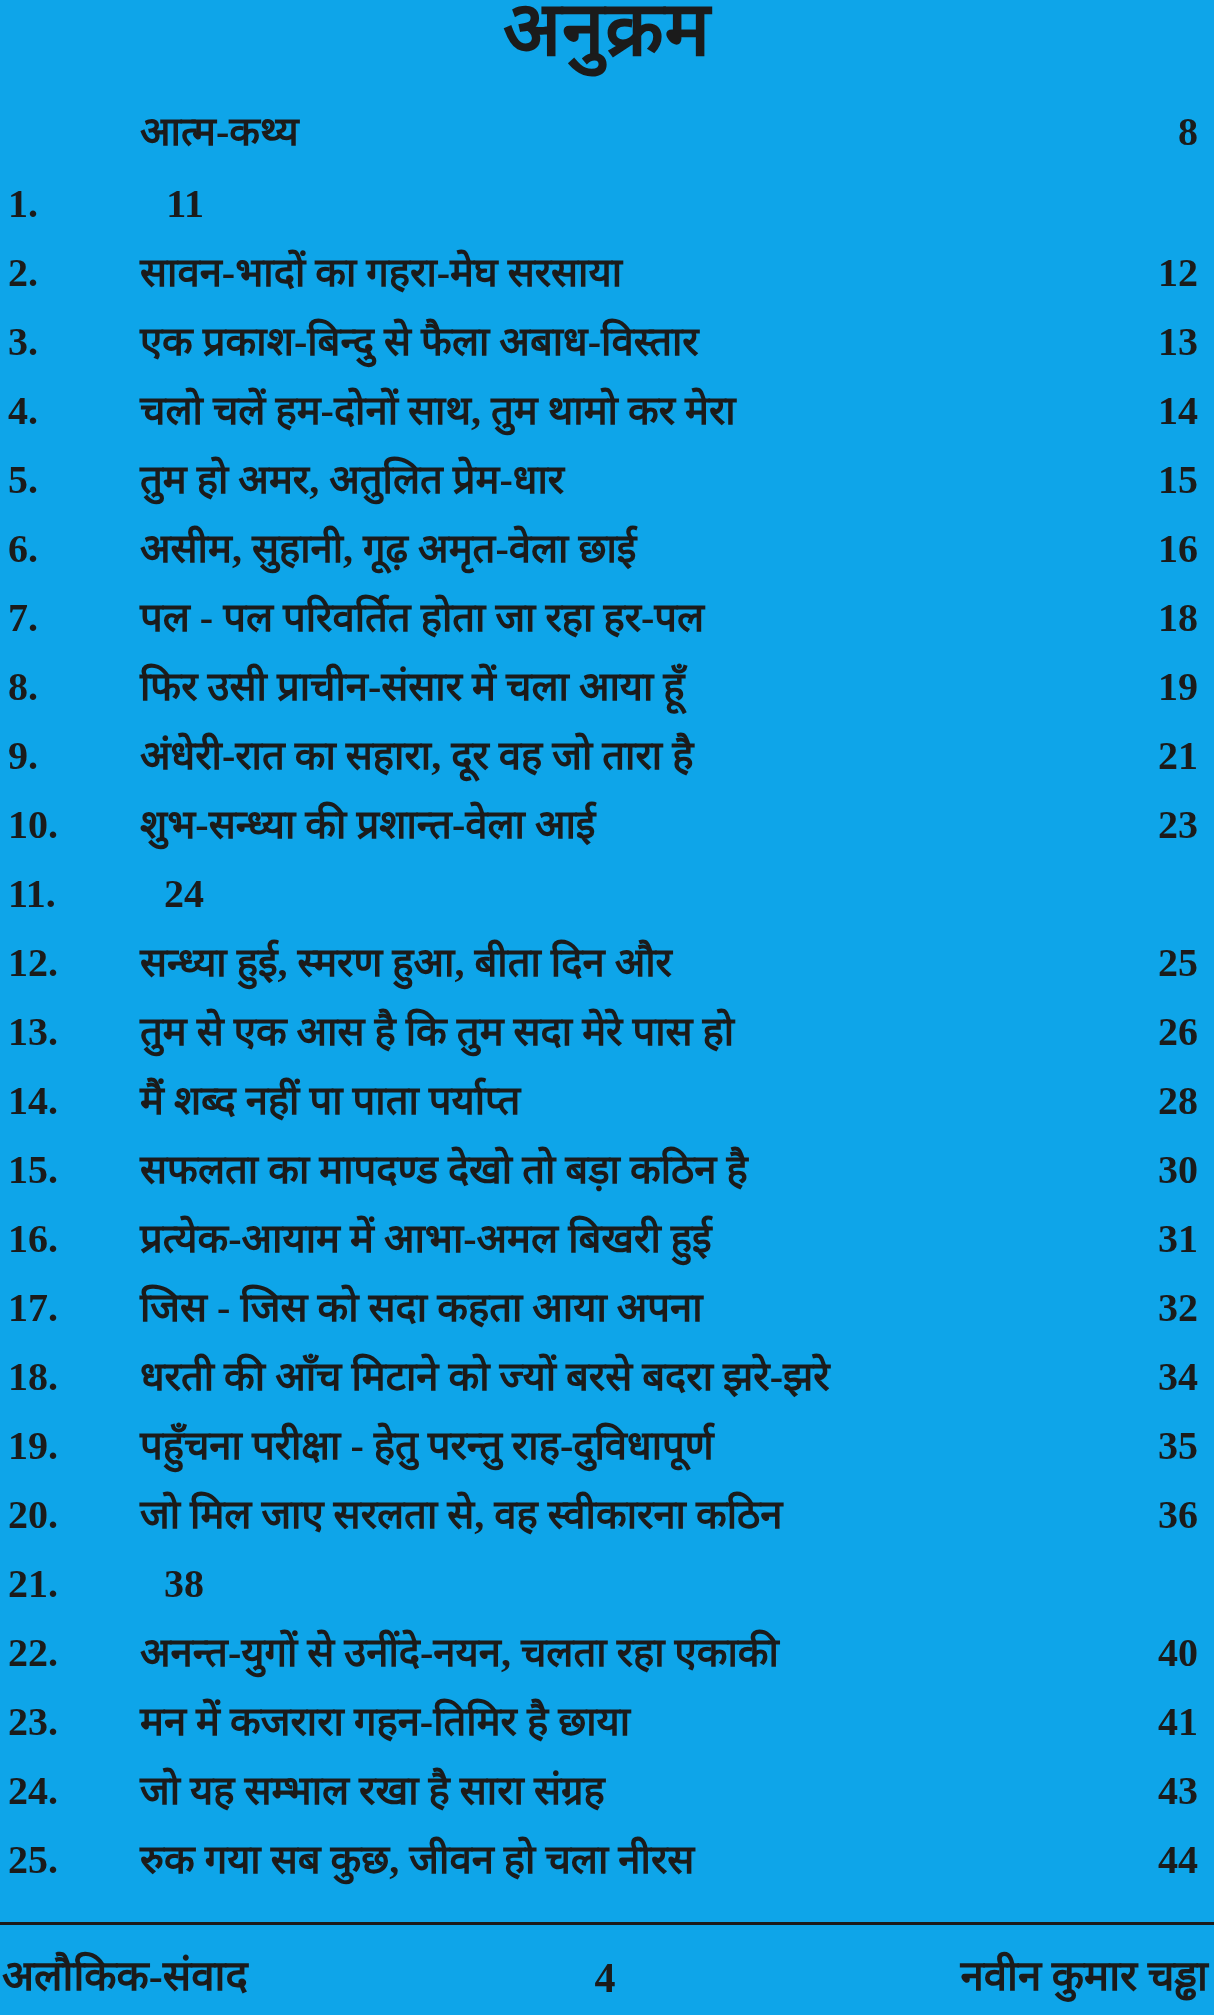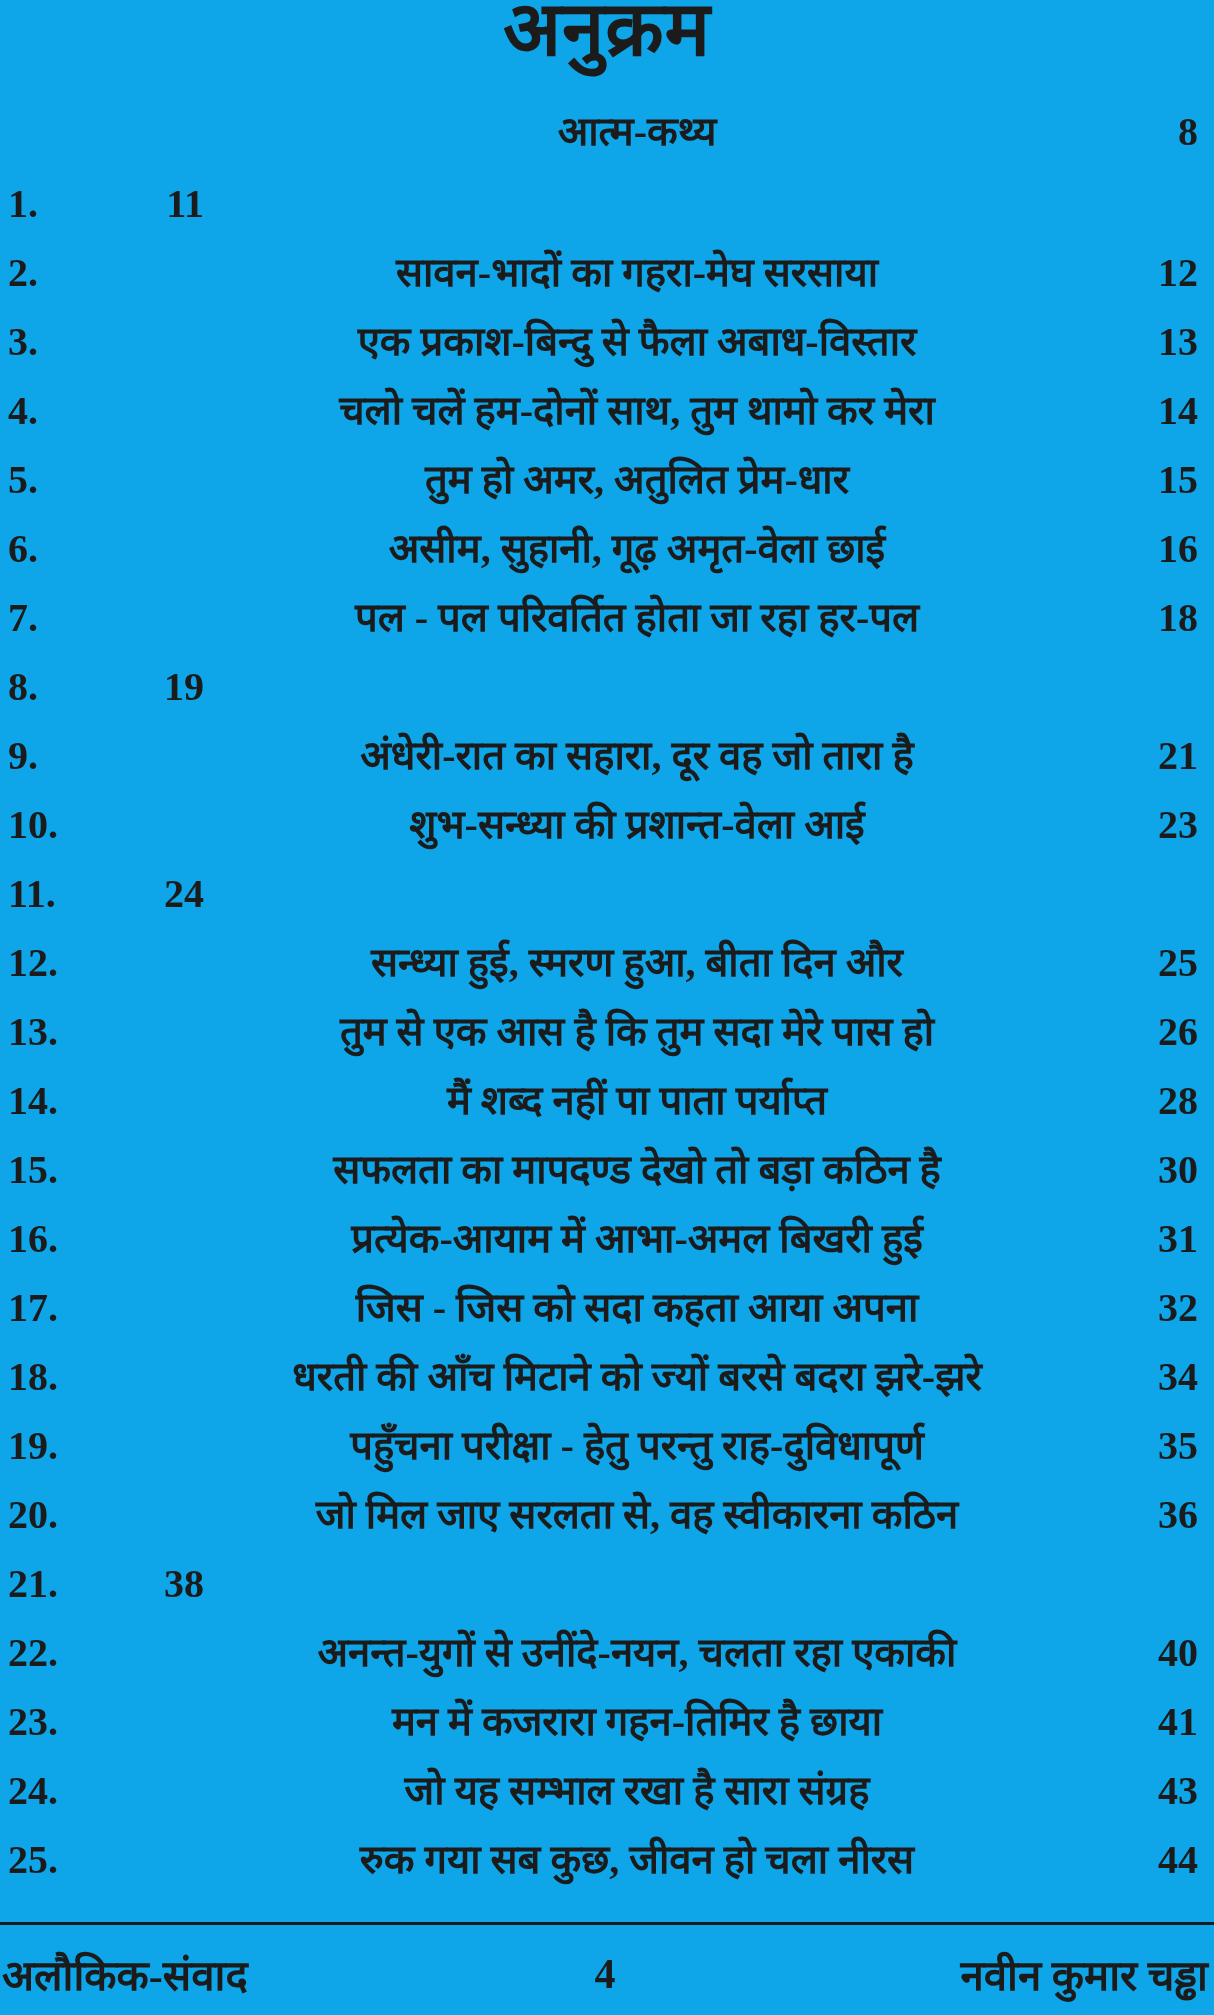--- a/index.html
+++ b/index.html
@@ -35,38 +35,37 @@
   .toc-row.heading-row{height:76px;}
   .toc-num{
     flex:none;
     width:132px;
     text-align:left;
   }
   .toc-title{
     flex:1;
     white-space:nowrap;
     overflow:visible;
-    text-align:center;
   }
   .toc-page{
     flex:none;
     min-width:64px;
     text-align:right;
   }
   .footer{
     position:absolute;
     left:0;right:0;top:1922px;
   }
   .footer-rule{
     height:3px;
     background:#1b1b1b;
   }
   .footer-inner{
     display:flex;
-    align-items:center;
+    align-items:flex-end;
     padding:20px 6px 0 2px;
     font-size:42px;
     font-weight:bold;
   }
   .footer-left{flex:1;text-align:left;}
   .footer-center{flex:0 0 auto;text-align:center;}
   .footer-right{flex:1;text-align:right;}
 </style>
 </head>
 <body>
@@ -118,20 +117,21 @@
   </div>
 
   <div class="toc-row">
     <span class="toc-num">7.</span>
     <span class="toc-title">पल - पल परिवर्तित होता जा रहा हर-पल</span>
     <span class="toc-page">18</span>
   </div>
 
   <div class="toc-row">
     <span class="toc-num">8.</span>
+    <span class="toc-title">फिर उसी प्राचीन-संसार में चला आया हूँ</span>
     <span class="toc-page">19</span>
   </div>
 
   <div class="toc-row">
     <span class="toc-num">9.</span>
     <span class="toc-title">अंधेरी-रात का सहारा, दूर वह जो तारा है</span>
     <span class="toc-page">21</span>
   </div>
 
   <div class="toc-row">

